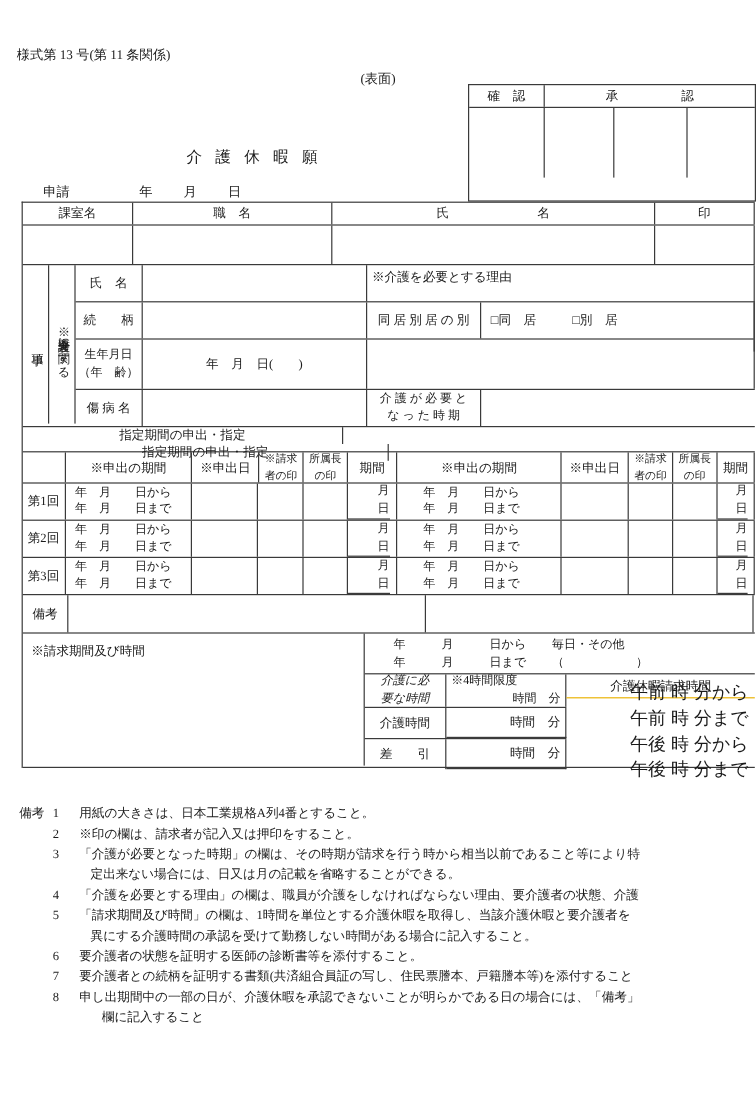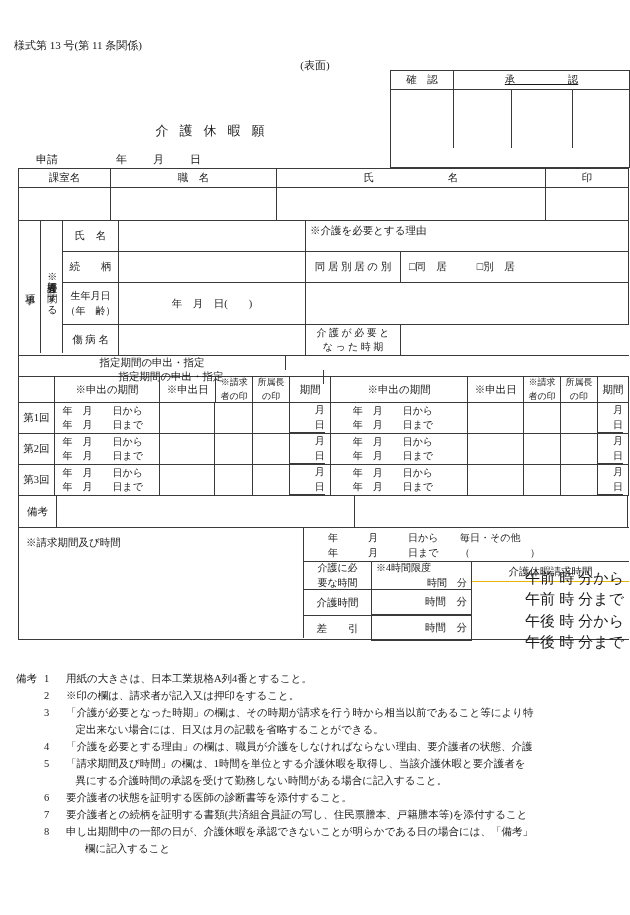--- a/index.html
+++ b/index.html
@@ -28,21 +28,21 @@
   #apply-line .u{margin-right:26px;}
 
   
   #approval{left:390px;top:70px;width:238px;height:96px;border:1px solid #3a3a3a;}
   #approval .rowA{display:flex;height:18px;border-bottom:1px solid #3a3a3a;}
   #approval .rowB{display:flex;height:18px;border-bottom:1px solid #3a3a3a;}
   #approval .rowC{display:flex;height:58px;}
   #approval .c{display:flex;align-items:center;justify-content:center;font-size:10.5px;}
   #approval .bdr{border-right:1px solid #3a3a3a;}
   .w-kakunin{width:62px;}
-  .w-shonin{width:175px;text-decoration:underline;}
+  .w-shonin{width:175px;}
   .w-kakari{width:62px;}
   .w-ka{width:58px;}
   .w-fuku{width:60px;}
   .w-cho{width:56px;}
 
   
   #main{left:18px;top:168px;width:610px;border-left:1px solid #3a3a3a;border-top:1px solid #3a3a3a;}
   .r{display:flex;border-bottom:1px solid #3a3a3a;}
   .cell{border-right:1px solid #3a3a3a;box-sizing:border-box;padding:0 4px;display:flex;align-items:center;font-size:10.5px;}
   .cell.c{justify-content:center;text-align:center;}
@@ -357,21 +357,21 @@
               <span style="width:132px;white-space:pre;">年　　　月　　　日まで</span>
               <span>（　　　　　　）</span>
             </div>
           </div>
         </div>
 
         <div style="display:flex;height:77px;">
 
           <div style="width:168px;">
             <div style="display:flex;height:27px;border-bottom:1px solid #3a3a3a;">
-              <div class="cell c nopad w-need-lbl" style="height:27px;">
+              <div class="cell c nopad w-need-lbl" style="height:27px;font-style:italic;">
                 <div class="twoline c">
                   <span>介護に必</span>
                   <span>要な時間</span>
                 </div>
               </div>
               <div class="cell nopad w-limit" style="height:27px;border-right:1px solid #3a3a3a;">
                 <div class="twoline" style="padding:12px 4px;">
                   <span>※4時間限度</span>
                   <span style="text-align:right;display:block;">時間　分</span>
                 </div>

